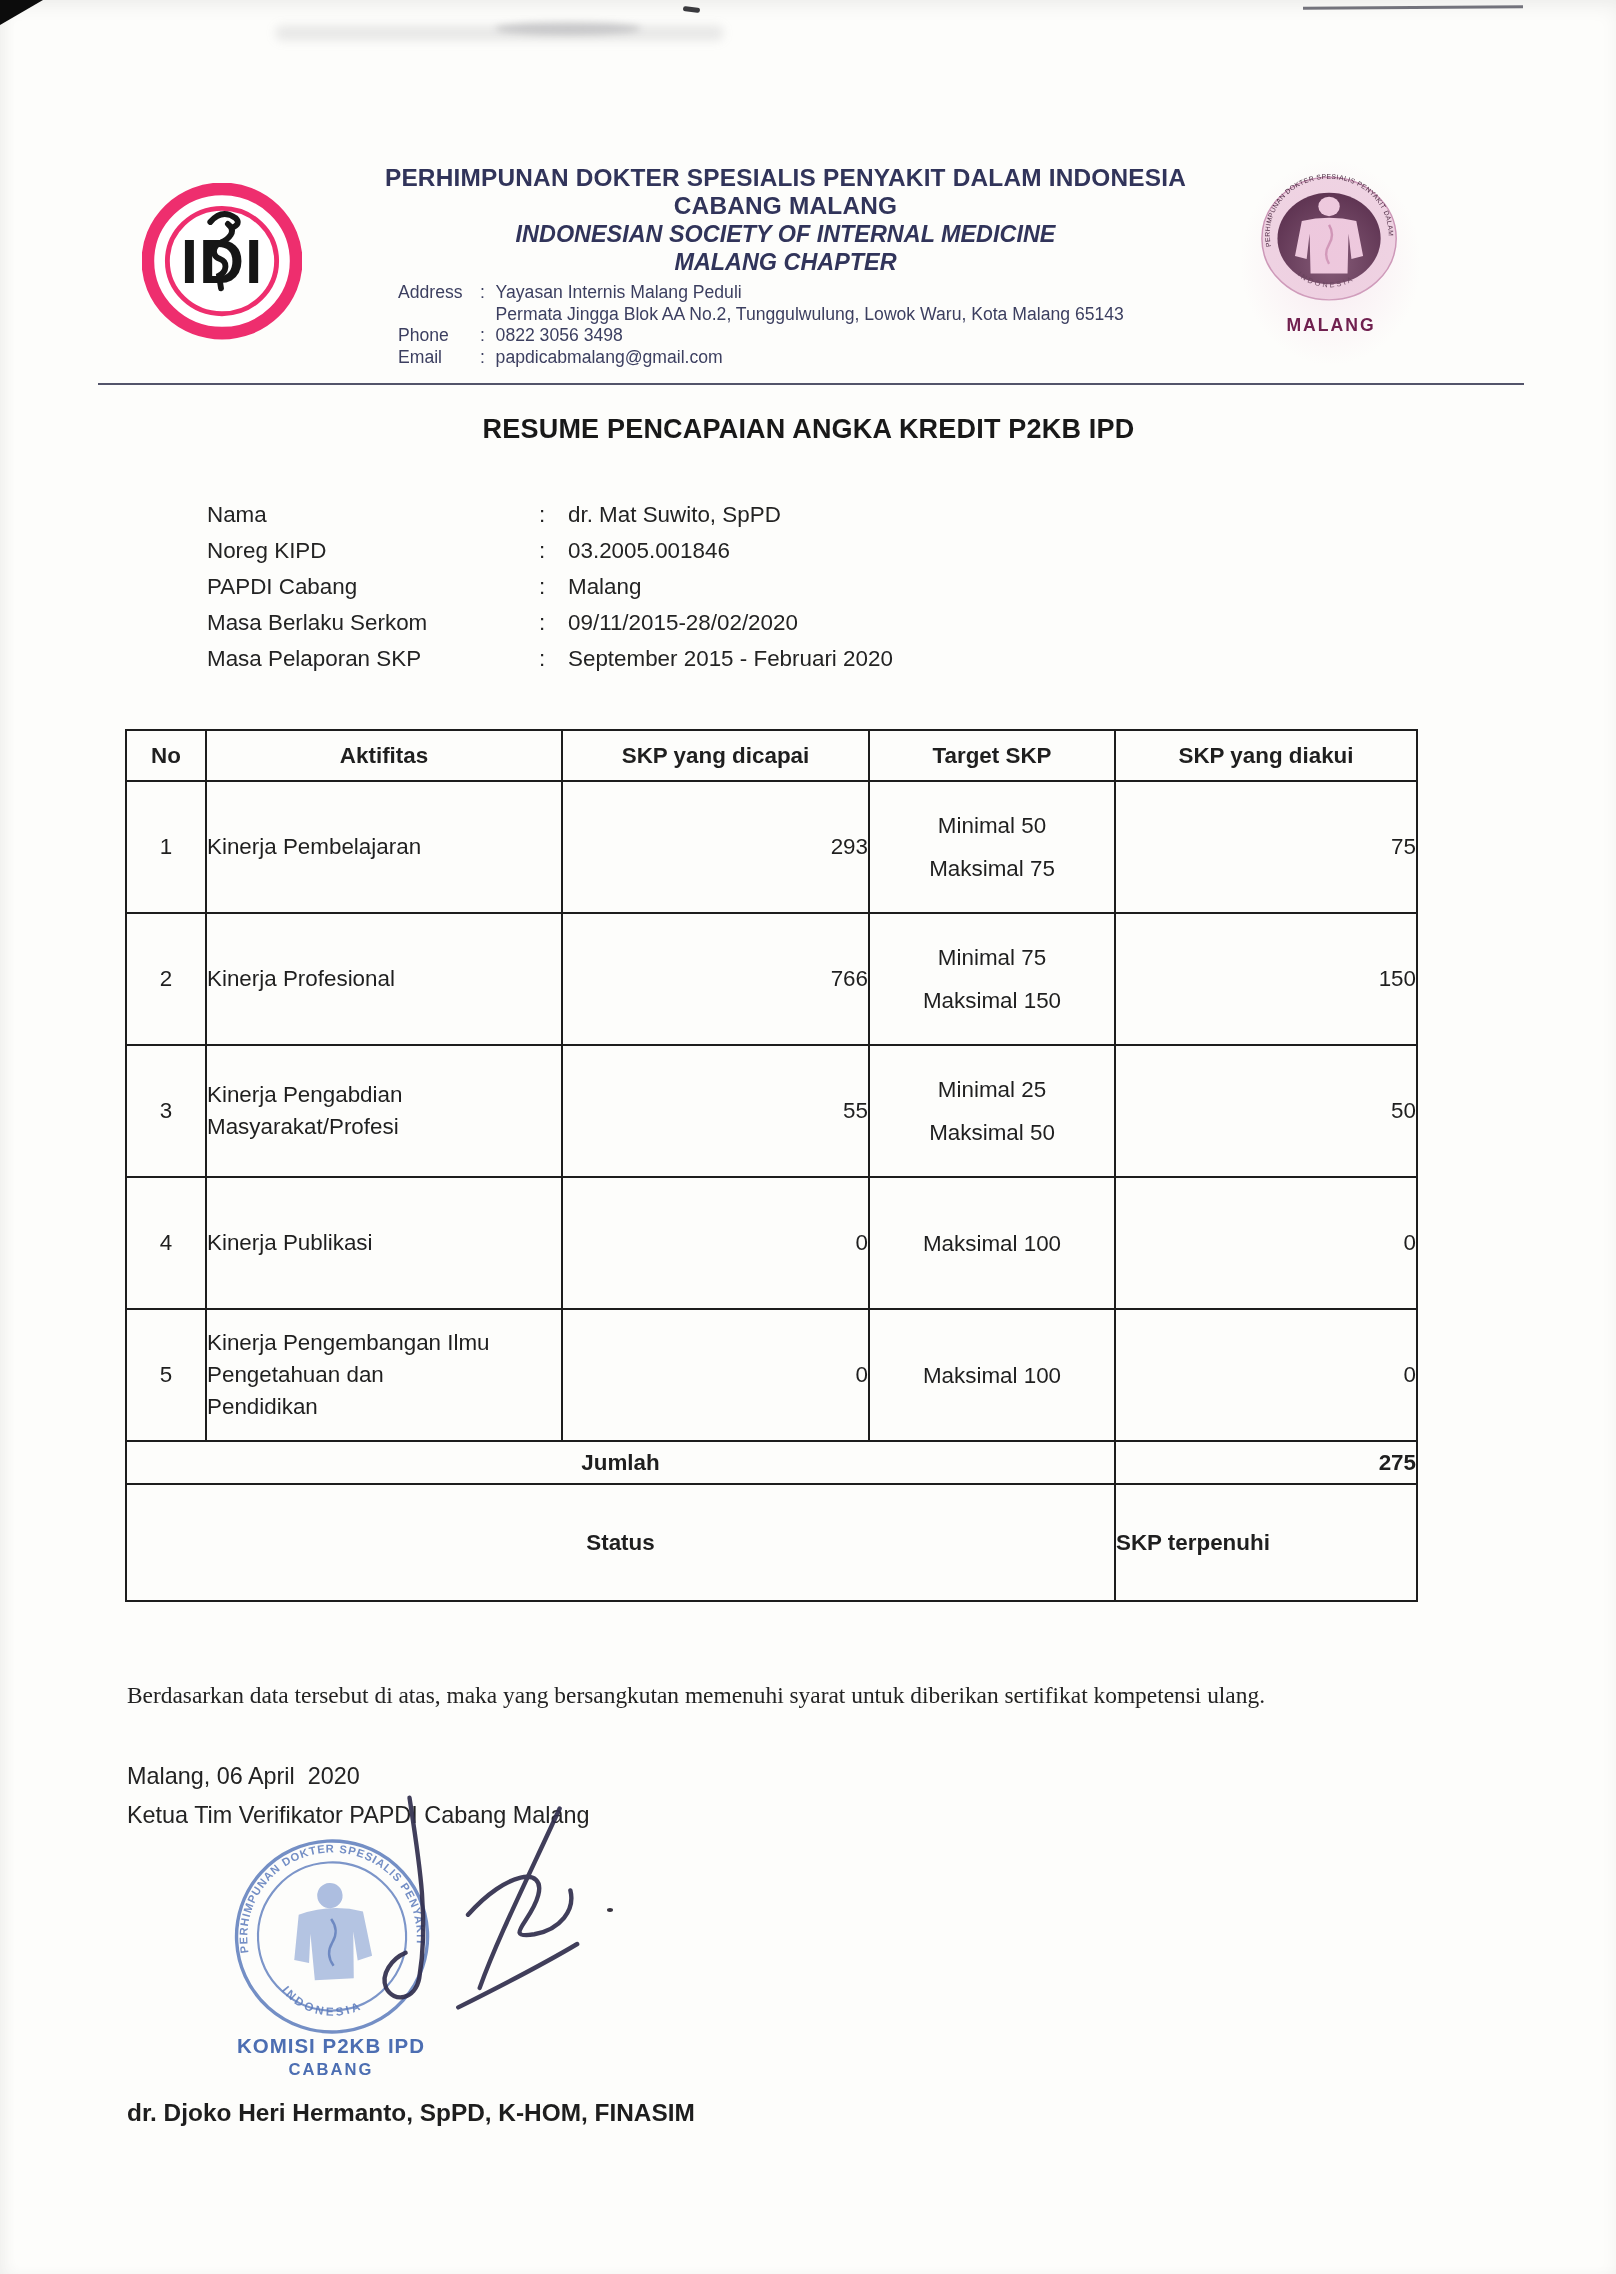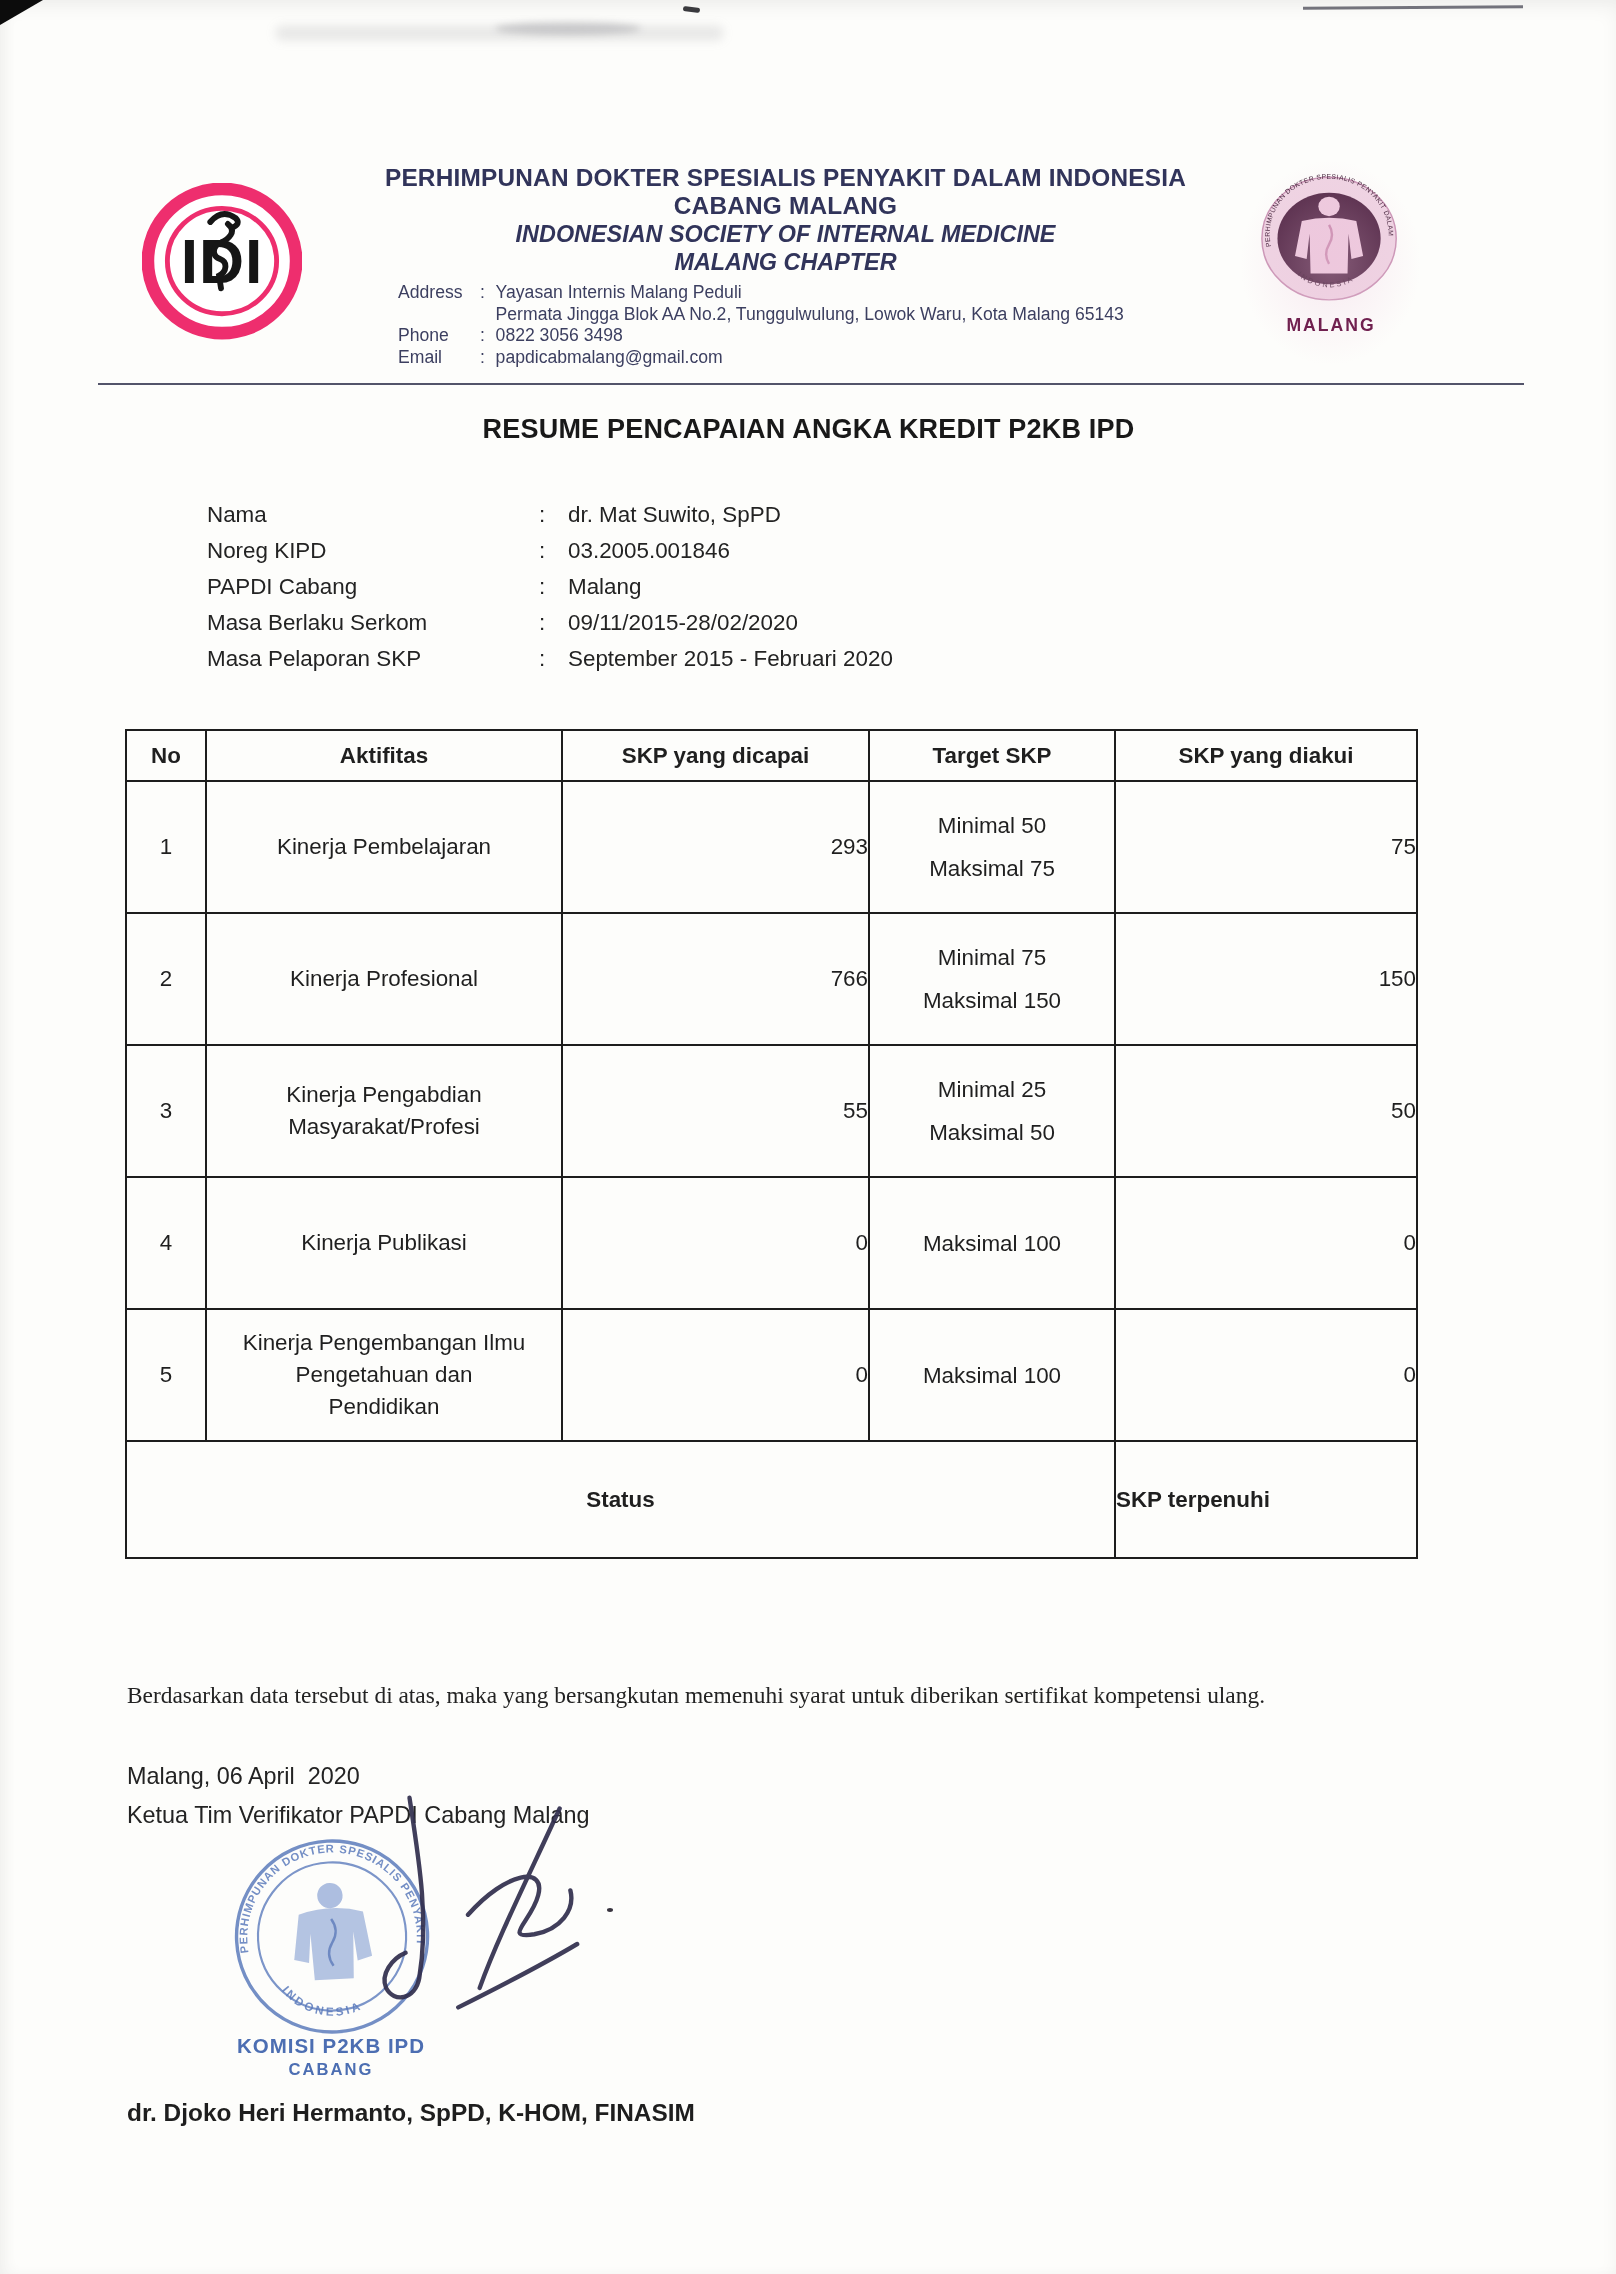--- a/index.html
+++ b/index.html
@@ -40,21 +40,21 @@
     font-size:27px;font-weight:bold;color:#191919;letter-spacing:0.2px;}
   .info-block{position:absolute;left:207px;top:497px;font-size:22.4px;color:#232323;}
   .info-row{display:grid;grid-template-columns:332px 29px auto;height:36px;align-items:center;}
   
   table.skp{position:absolute;left:125px;top:729px;width:1291px;border-collapse:collapse;
     table-layout:fixed;font-size:22.4px;color:#1f1f1f;}
   table.skp td,table.skp th{border:2px solid #1d1d1d;vertical-align:middle;padding:0;}
   table.skp{border:2.9px solid #1d1d1d;}
   th.h{height:49px;font-weight:bold;text-align:center;border-bottom-width:2.9px !important;}
   td.no{text-align:center;}
-  td.akt{text-align:center;padding-left:7.8px;white-space:pre-line;line-height:32px;}
+  td.akt{text-align:left;padding-left:7.8px;white-space:pre-line;line-height:32px;}
   td.num{text-align:right;padding-right:2.9px;border-radius:16px;}
   td.tgt{text-align:center;white-space:pre-line;line-height:43px;}
   tr.r{height:132px;}
   tr.sum{height:43px;}
   tr.stat{height:117px;padding-left:32px;}
   td.merged{ text-align:center;font-weight:bold;}
   td.bold{font-weight:bold;}
   td.statval{text-align:left;font-weight:bold;}
   
   .closing{position:absolute;left:127px;top:1646px;width:1258px;font-size:23.4px;line-height:53px;color:#232323;font-family:Liberation Serif, serif;}
@@ -226,20 +226,24 @@
     </tr>
     <tr class="r">
       <td class="no">5</td>
       <td class="akt">Kinerja Pengembangan Ilmu
 Pengetahuan dan
 Pendidikan</td>
       <td class="num">0</td>
       <td class="tgt">Maksimal 100</td>
       <td class="num">0</td>
     </tr>
+    <tr class="sum">
+      <td class="merged" colspan="4">Jumlah</td>
+      <td class="num bold">275</td>
+    </tr>
     <tr class="stat">
       <td class="merged" colspan="4">Status</td>
       <td class="statval">SKP terpenuhi</td>
     </tr>
   </tbody>
     </table>
 
   <p class="closing">Berdasarkan data tersebut di atas, maka yang bersangkutan memenuhi syarat untuk diberikan sertifikat kompetensi ulang.</p>
   <div class="place-date">Malang, 06 April  2020</div>
   <div class="role-line">Ketua Tim Verifikator PAPDI Cabang Malang</div>

